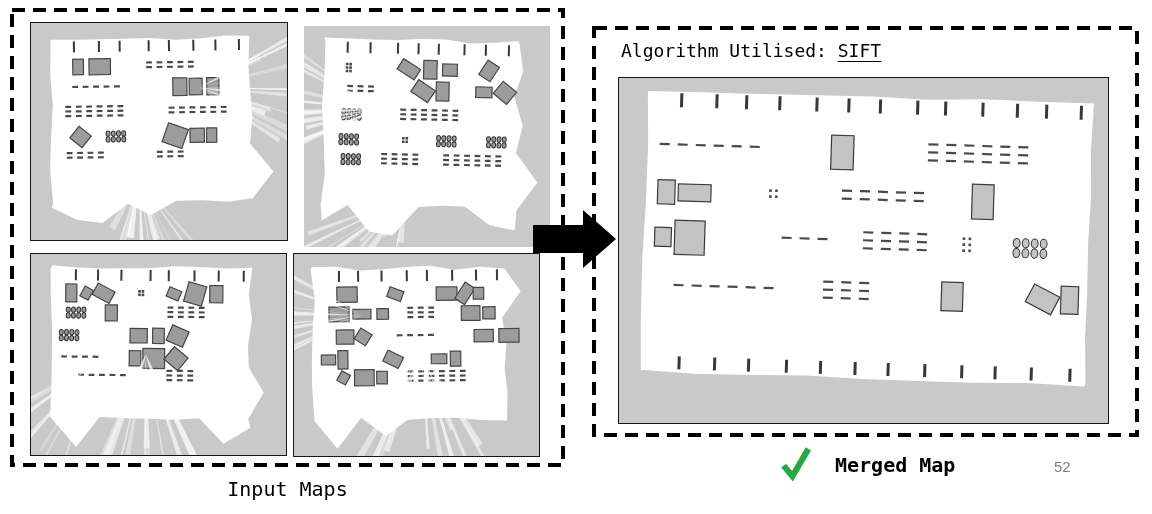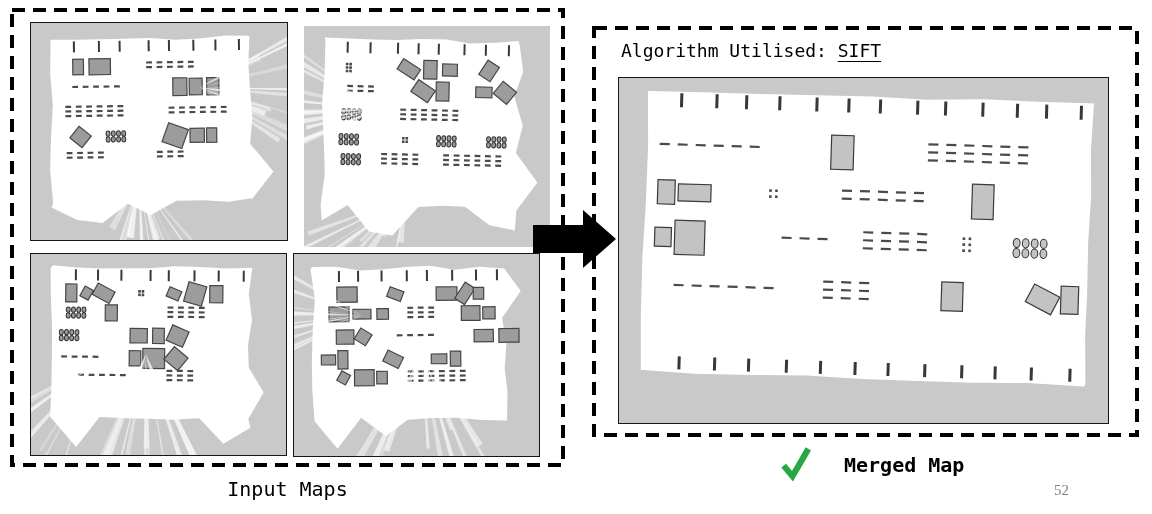--- a/index.html
+++ b/index.html
@@ -14,23 +14,23 @@
   .panel-tl{left:30px;top:22px;width:258px;height:219px;}
   .panel-tr{left:304px;top:26px;width:246px;height:221px;}
   .panel-bl{left:30px;top:253px;width:257px;height:203px;}
   .panel-br{left:293px;top:253px;width:247px;height:204px;}
   .panel-merged{left:618px;top:77px;width:491px;height:347px;}
   .arrow-wrap{position:absolute;left:533px;top:208px;width:84px;height:62px;}
   .algo-title{position:absolute;left:621px;top:39px;font-size:18px;line-height:23px;white-space:pre;}
   .algo-title .algo{text-decoration:underline;text-underline-offset:4px;}
   .input-label{position:absolute;left:10px;top:477px;width:555px;text-align:center;
     font-weight:normal;font-size:20px;}
-  .merged-caption{position:absolute;left:781px;top:444px;display:flex;align-items:center;gap:33px;}
+  .merged-caption{position:absolute;left:781px;top:444px;display:flex;align-items:center;gap:24px;}
   .merged-caption .cap-text{font-weight:bold;font-size:20px;}
-  .page-number{position:absolute;left:1054px;top:482px;font-family:Liberation Serif, serif;
+  .page-number{position:absolute;left:1054px;top:458px;font-family:Liberation Sans, sans-serif;
     font-size:15px;color:#808080;}
 </style>
 </head>
 <body>
 
 <div class="slide">
 
   <svg class="overlay" viewBox="0 0 1152 514">
     <rect x="12" y="10" width="551" height="455" fill="none" stroke="#000" stroke-width="4" stroke-dasharray="13 8"></rect>
     <rect x="594" y="28" width="543" height="407" fill="none" stroke="#000" stroke-width="4" stroke-dasharray="13 8"></rect>

